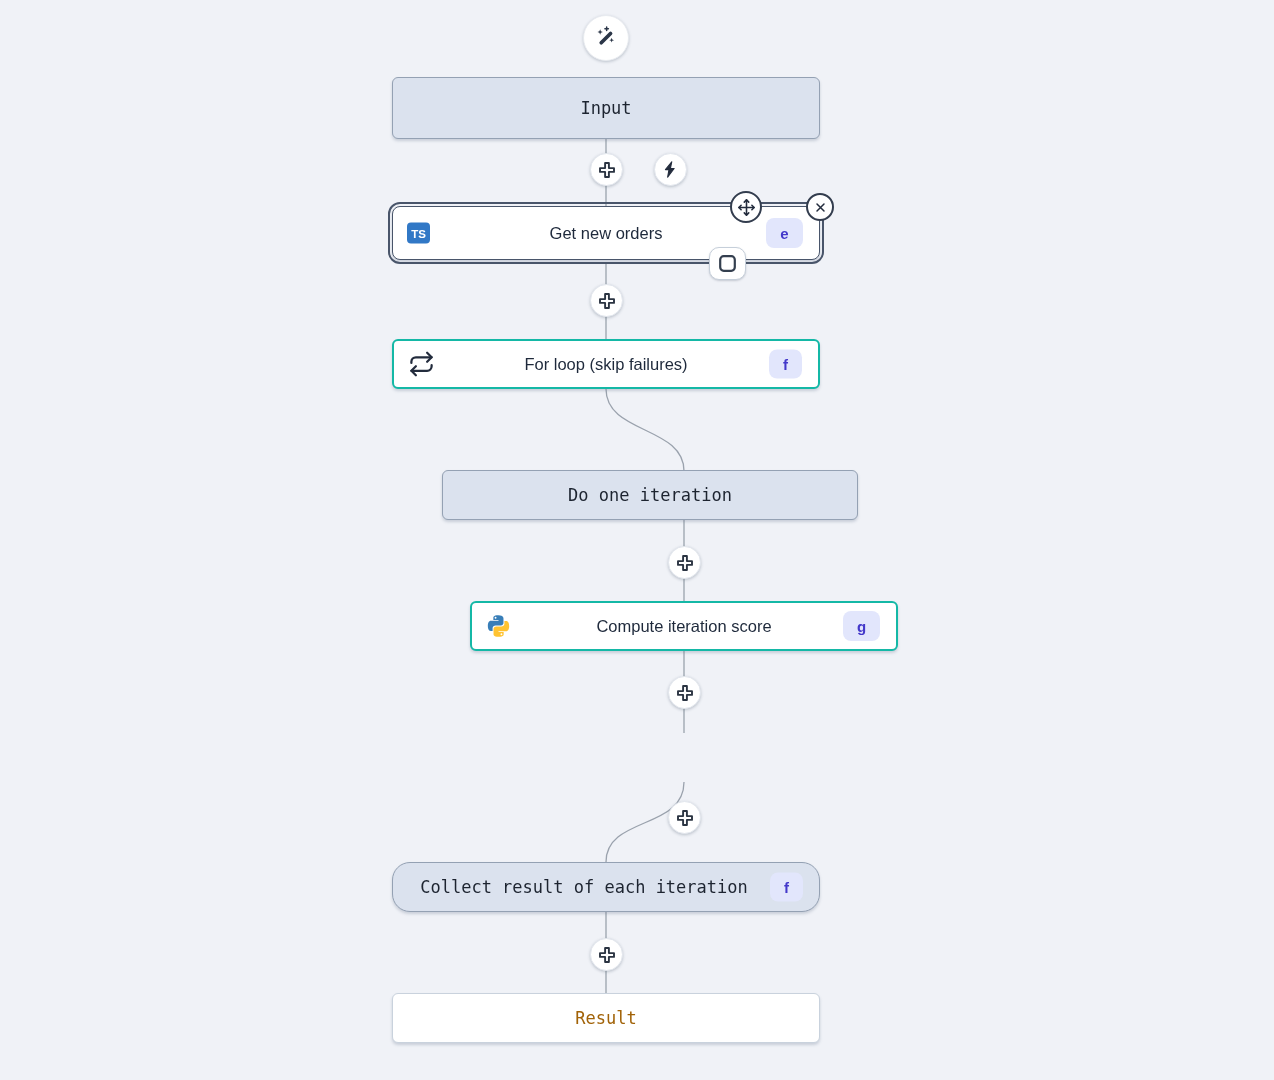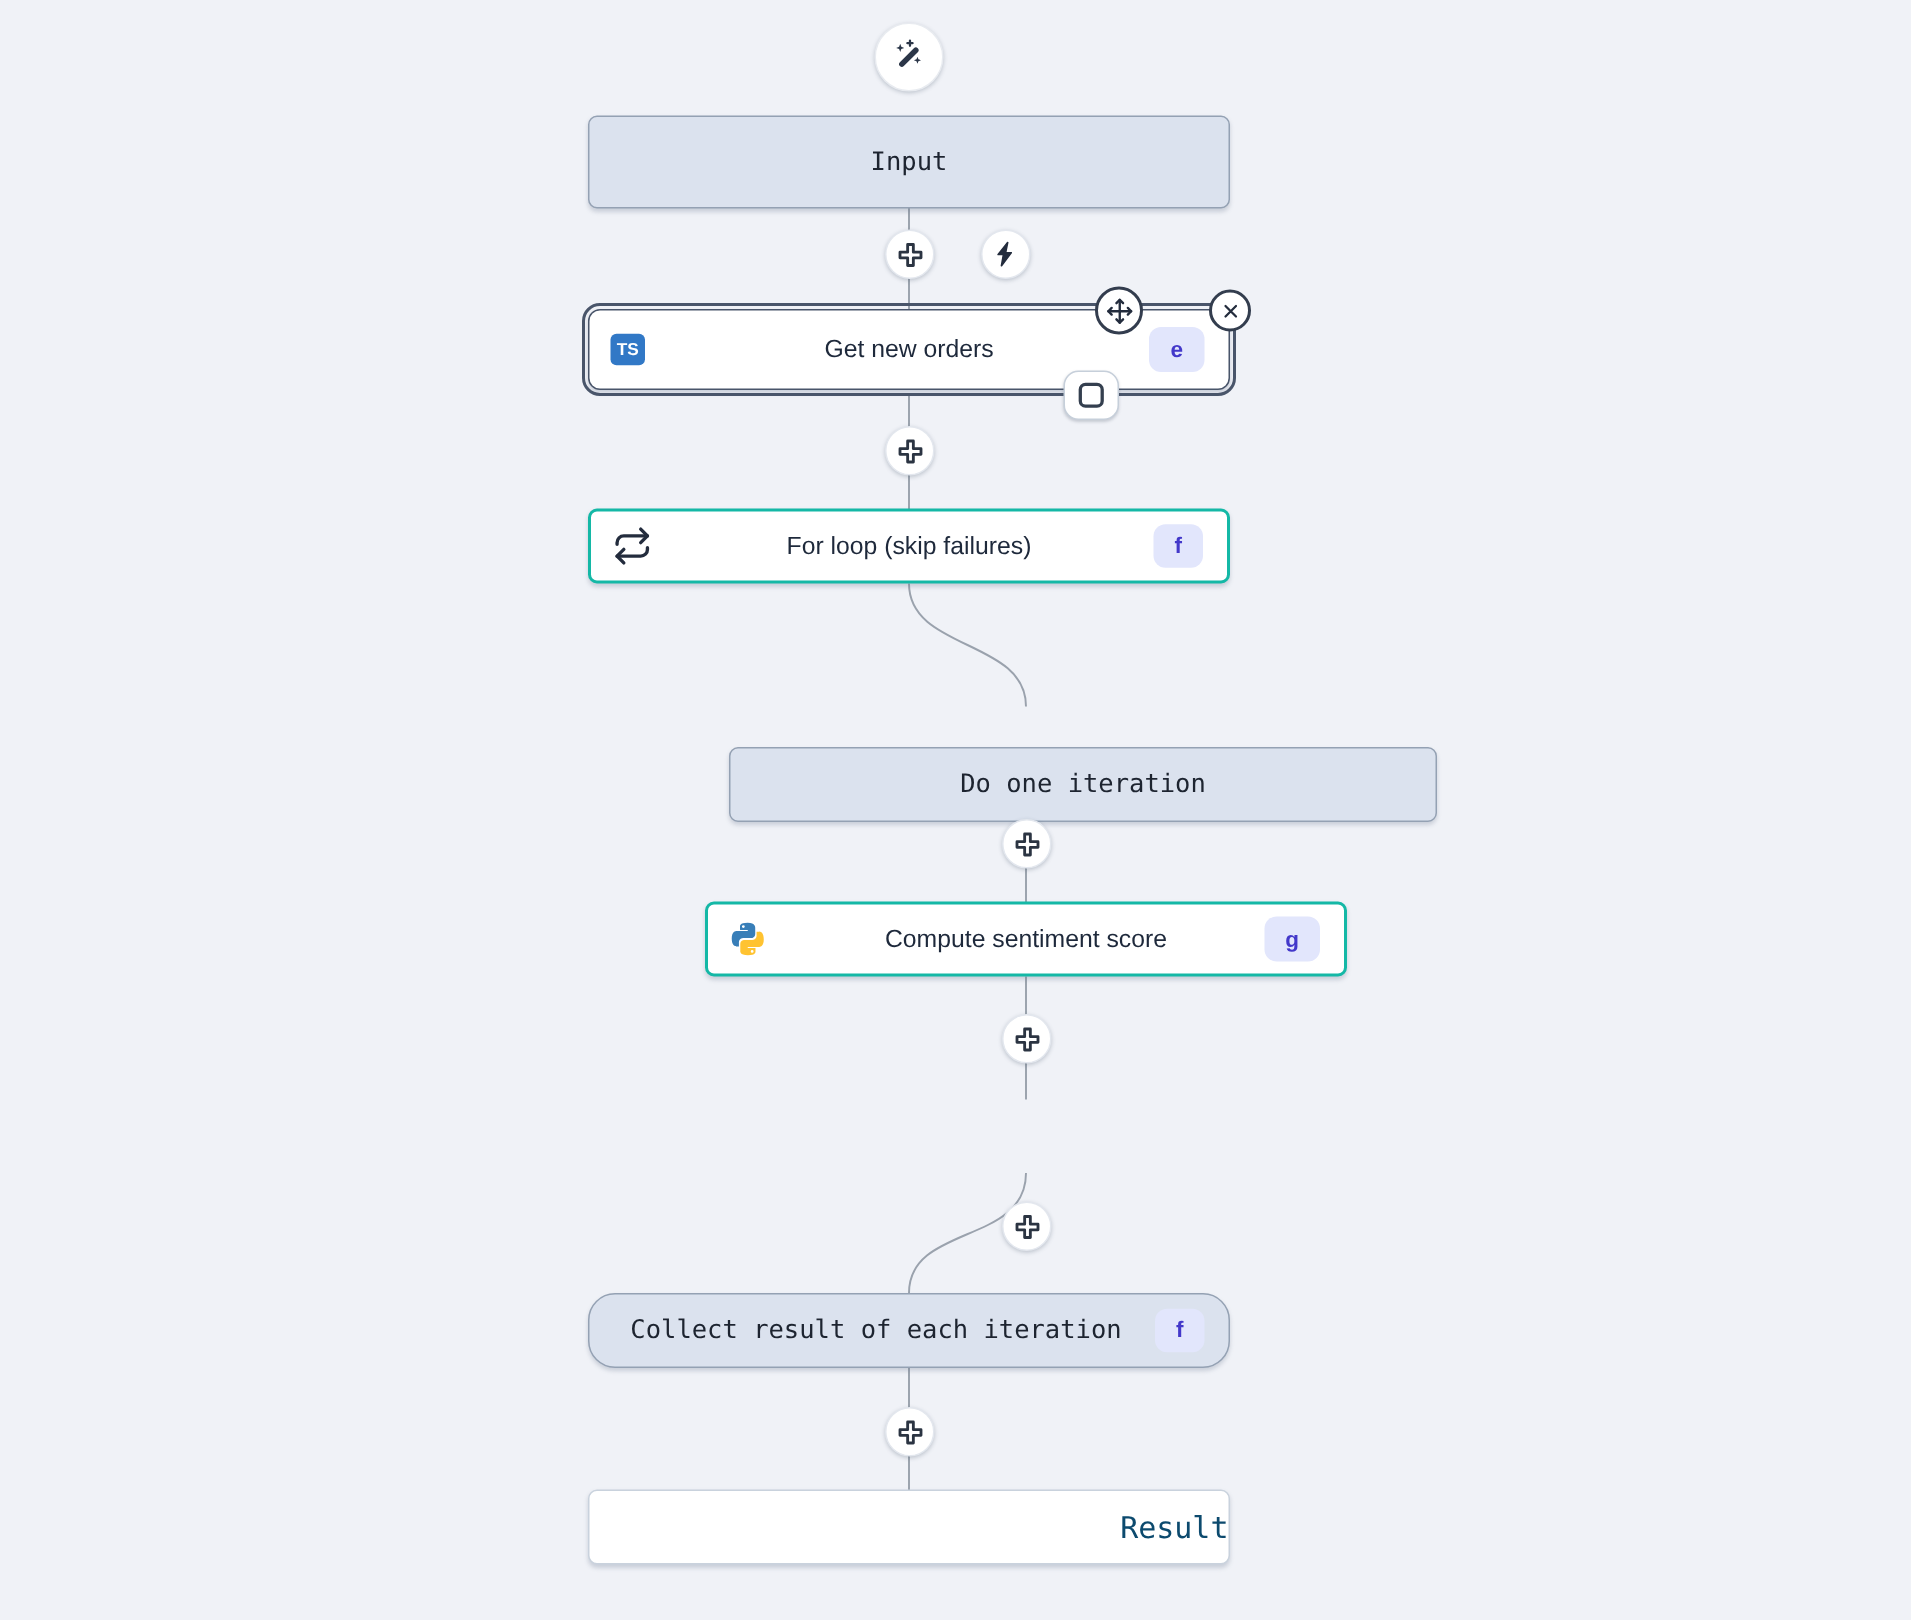--- a/index.html
+++ b/index.html
@@ -10,21 +10,21 @@
   .node{position:absolute;display:flex;align-items:center;justify-content:center;
         box-sizing:border-box;border-radius:6px;
         box-shadow:0 2px 3px rgba(100,116,139,.28);}
   .node-virtual{background:#dbe2ee;border:1px solid #94a1b3;
         font-family:"DejaVu Sans Mono","Liberation Mono",monospace;
         font-size:17px;color:#1d2430;}
   .node-white{background:#ffffff;border:2px solid #14b8a6;
         font-size:16.5px;color:#1e293b;}
   .node-mono-white{background:#ffffff;border:1px solid #c9d2dd;
         font-family:"DejaVu Sans Mono","Liberation Mono",monospace;
-        font-size:20px;color:#0c4a6e;justify-content:flex-end;}
+        font-size:17px;color:#a16207;}
   .node-selected{border:1.5px solid #49556a;border-radius:8px;
         outline:2px solid #49556a;outline-offset:2px;}
 
   .node-icon{position:absolute;left:14px;top:50%;transform:translateY(-50%);
         display:flex;align-items:center;justify-content:center;}
   .ts-box{width:23px;height:21px;background:#3178c6;border-radius:4px;
         display:flex;align-items:center;justify-content:center;
         color:#fff;font-weight:bold;font-size:11.5px;font-family:"Liberation Sans",sans-serif;}
   .badge{position:absolute;right:16px;top:50%;transform:translateY(-50%);
         min-width:37px;height:30px;border-radius:8px;background:#e2e6fc;
@@ -146,40 +146,40 @@
         <path d="m17 2 4 4-4 4"></path>
           <path d="M3 11v-1a4 4 0 0 1 4-4h14"></path>
         <path d="m7 22-4-4 4-4"></path>
           <path d="M21 13v1a4 4 0 0 1-4 4H3"></path>
       </svg>
     </span>
     <span>For loop (skip failures)</span>
     <span class="badge badge-sm">f</span>
   </div>
 
-  <div class="node node-virtual" style="left:486px;top:470px;width:472px;height:50px;margin-top:28px;">
+  <div class="node node-virtual" style="left:442px;top:470px;width:416px;height:50px;">
     <span>Do one iteration</span>
   </div>
 
   <button class="circle-btn plus-btn" style="left:668px;top:546px;">
     <span style="display:flex;">
       <svg width="20" height="20" viewBox="0 0 20 20">
         <path d="M8.1 3h3.8v5.1H17v3.8h-5.1V17H8.1v-5.1H3V8.1h5.1z" fill="#ffffff" stroke="#2b3442" stroke-width="1.9" stroke-linejoin="round"></path>
       </svg>
     </span>
   </button>
 
   <div class="node node-white" style="left:470px;top:601px;width:428px;height:50px;">
     <span class="node-icon">
       <svg width="25" height="25" viewBox="0 0 24 24">
         <path fill="#387EB8" d="M11.9 1.6c-5.2 0-4.85 2.25-4.85 2.25l.01 2.33h4.94v.7H5.05S1.75 6.5 1.75 11.7c0 5.2 2.88 5.02 2.88 5.02h1.72v-2.42s-.09-2.88 2.83-2.88h4.86s2.74.05 2.74-2.65V4.85S17.15 1.6 11.9 1.6zM9.18 3.17a.9.9 0 1 1 0 1.8.9.9 0 0 1 0-1.8z"></path>
         <path fill="#FFC331" d="M12.1 22.4c5.2 0 4.85-2.25 4.85-2.25l-.01-2.33H12v-.7h6.95s3.3.38 3.3-4.82c0-5.2-2.88-5.02-2.88-5.02h-1.72v2.42s.09 2.88-2.83 2.88h-4.86s-2.74-.05-2.74 2.65v4.45s-.47 2.72 4.88 2.72zm2.72-1.57a.9.9 0 1 1 0-1.8.9.9 0 0 1 0 1.8z"></path>
       </svg>
     </span>
-    <span>Compute sentiment score</span>
+    <span>Compute iteration score</span>
     <span class="badge">g</span>
   </div>
 
   <button class="circle-btn plus-btn" style="left:668px;top:676px;">
     <span style="display:flex;">
       <svg width="20" height="20" viewBox="0 0 20 20">
         <path d="M8.1 3h3.8v5.1H17v3.8h-5.1V17H8.1v-5.1H3V8.1h5.1z" fill="#ffffff" stroke="#2b3442" stroke-width="1.9" stroke-linejoin="round"></path>
       </svg>
     </span>
   </button>

